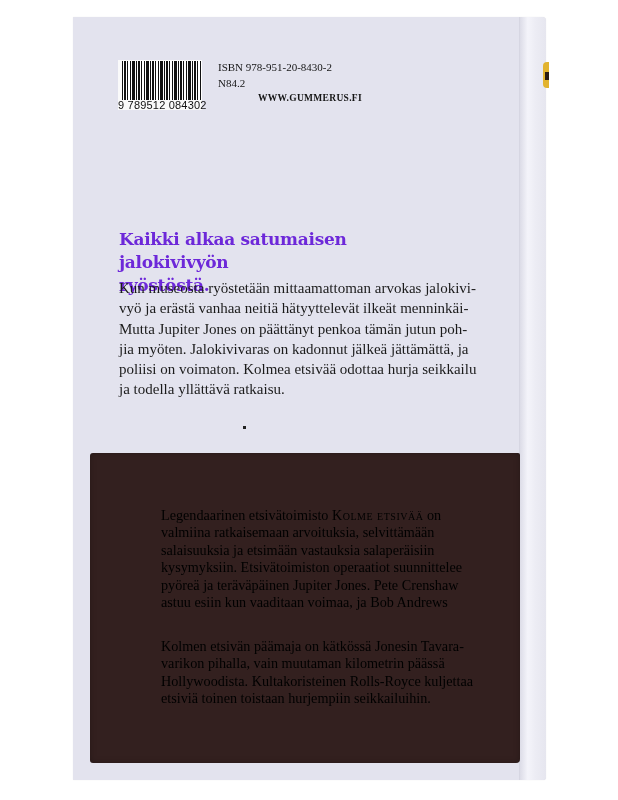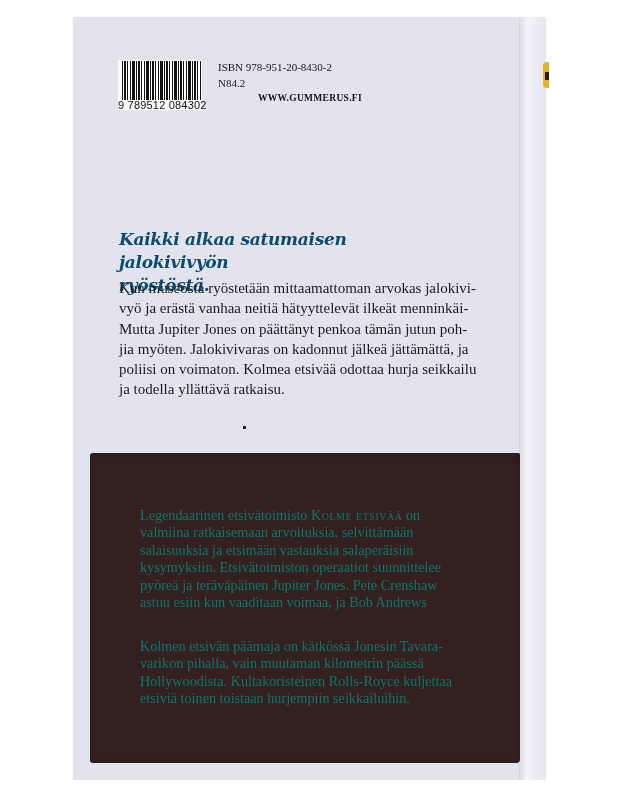--- a/index.html
+++ b/index.html
@@ -45,39 +45,39 @@
     font-family: "Liberation Sans", sans-serif; font-size: 11px; line-height: 10px;
     color: #111; background: #fafafa; letter-spacing: 0.2px; white-space: nowrap;
   }
   .isbn-block {
     position: absolute; left: 218px; top: 60px;
     font-family: "Liberation Serif", serif; font-size: 11px; color: #151515; line-height: 15.5px;
   }
   .isbn-block .web { font-weight: bold; font-size: 9.5px; letter-spacing: 0.3px; margin-left: 40px; }
   .headline {
     position: absolute; left: 119px; top: 228px; width: 330px;
-    font-family: "DejaVu Serif", serif; font-weight: bold; color: #0c4a6e;
-    font-size: 17px; line-height: 23px; letter-spacing: -0.3px; font-style: italic;
+    font-family: "DejaVu Serif", serif; font-weight: bold; color: #6d28d9;
+    font-size: 17px; line-height: 23px; letter-spacing: -0.3px;
   }
   .intro {
     position: absolute; left: 119px; top: 278px; width: 380px;
     font-family: "Liberation Serif", serif; color: #1b1b1b;
     font-size: 15px; line-height: 20.3px;
   }
   .intro div { white-space: nowrap; }
   .speck { position: absolute; left: 243px; top: 426px; width: 3px; height: 3px; background: #222; }
   .panel {
     position: absolute; left: 90px; top: 453px; width: 430px; height: 310px;
     background: #33201f;
     border-radius: 3px 2px 4px 3px;
     box-shadow: inset 0 0 6px rgba(0,0,0,0.25);
   }
   .panel-text {
-    position: absolute; left: 140px; width: 370px;
-    font-family: "Liberation Serif", serif; color: #0f766e;
+    position: absolute; left: 161px; width: 370px;
+    font-family: "Liberation Serif", serif; color: #000000;
     font-size: 14.2px; line-height: 17.4px;
   }
   .panel-text div { white-space: nowrap; }
   .p1 { top: 507px; }
   .p2 { top: 638px; }
   .smallcaps { font-variant: small-caps; letter-spacing: 0.5px; }
 </style>
 </head>
 <body>
 

